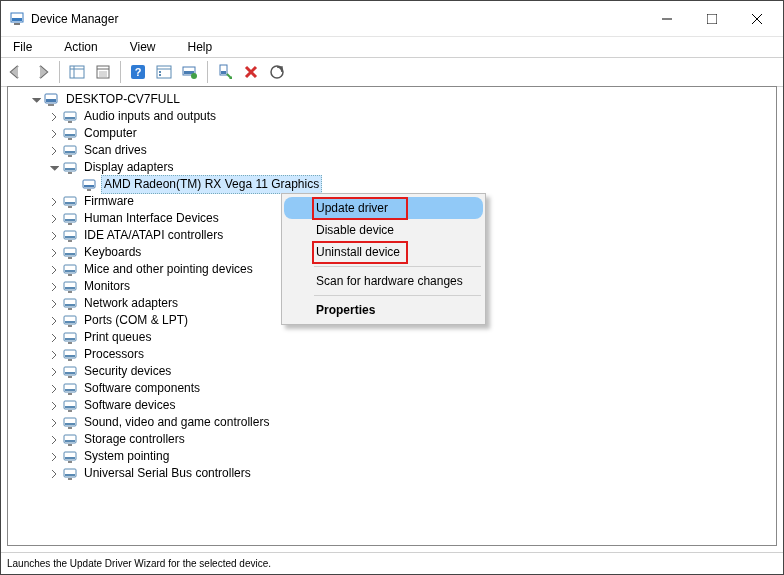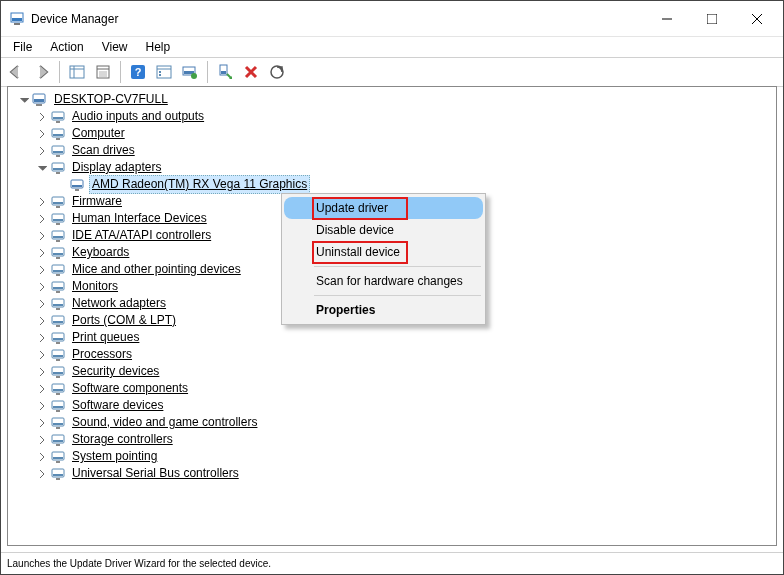--- a/index.html
+++ b/index.html
@@ -32,21 +32,21 @@
     width: 45px; height: 29px;
     display: inline-flex; align-items: center; justify-content: center;
     color:#000;
   }
   .winbtn svg { stroke:#000; stroke-width:1; fill:none; }
   
   .menubar {
     height: 20px;
     display:flex; align-items:center;
     padding: 0 4px;
-    gap: 2px;
+    gap: 16px;
   }
   .menubar span { padding: 1px 8px; }
   
   .toolbar {
     height: 30px;
     border-top: 1px solid #d0d0d0;
     border-bottom: 1px solid #d0d0d0;
     display:flex; align-items:center;
     padding: 0 4px;
     gap: 4px;
@@ -60,23 +60,22 @@
   .tdiv {
     width:1px;height:22px;background:#c0c0c0;margin:0 2px;
   }
   .tbtn svg { display:block; }
   
   .treewrap {
     position:absolute;
     top: 85px; left:6px; right:6px; bottom: 28px;
     border:1px solid #888;
     overflow:hidden;
-    padding: 4px 6px;
+    padding: 4px 18px;
     background:#fff;
-    text-decoration:underline;
   }
   .tree { font-size:12px; line-height:17px; }
   .node { display:flex; align-items:center; height:17px; white-space:nowrap; }
   .tw { width:16px; height:16px; display:inline-flex;align-items:center;justify-content:center; flex:0 0 16px;}
   .chev { stroke:#666; fill:none; stroke-width:1; }
   .chev-open { fill:#666; stroke:#666; }
   .nicon { width:16px; height:16px; margin:0 3px 0 0; flex:0 0 16px; display:inline-flex;align-items:center;justify-content:center;}
   .nlabel { padding:0 3px; }
   .node.sel .nlabel { background:#cde8ff; border:1px dotted #7ab; padding:0 2px; }
   .ind0 { padding-left: 2px; }

